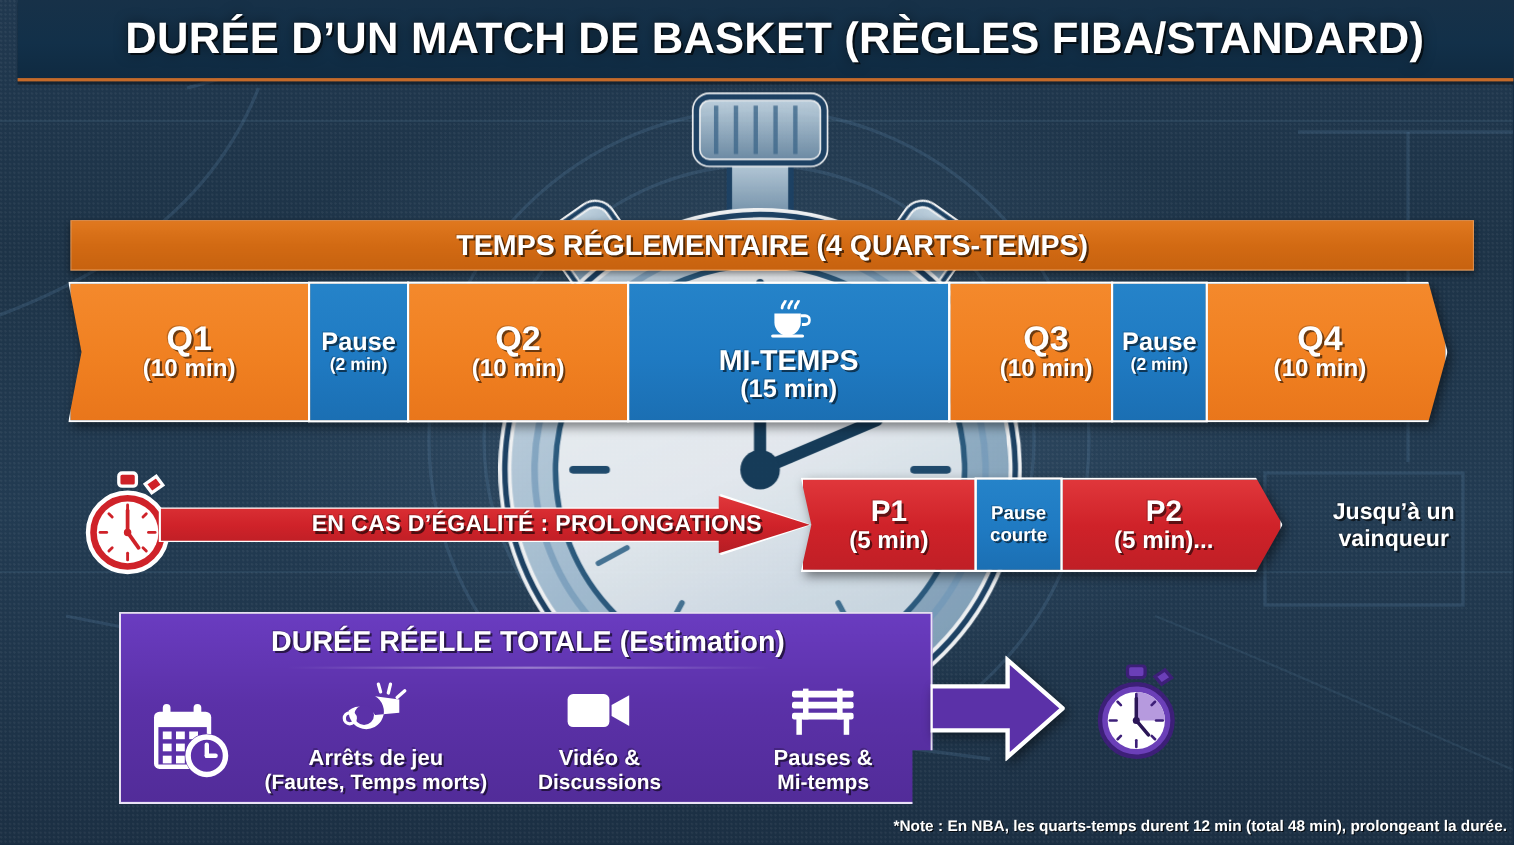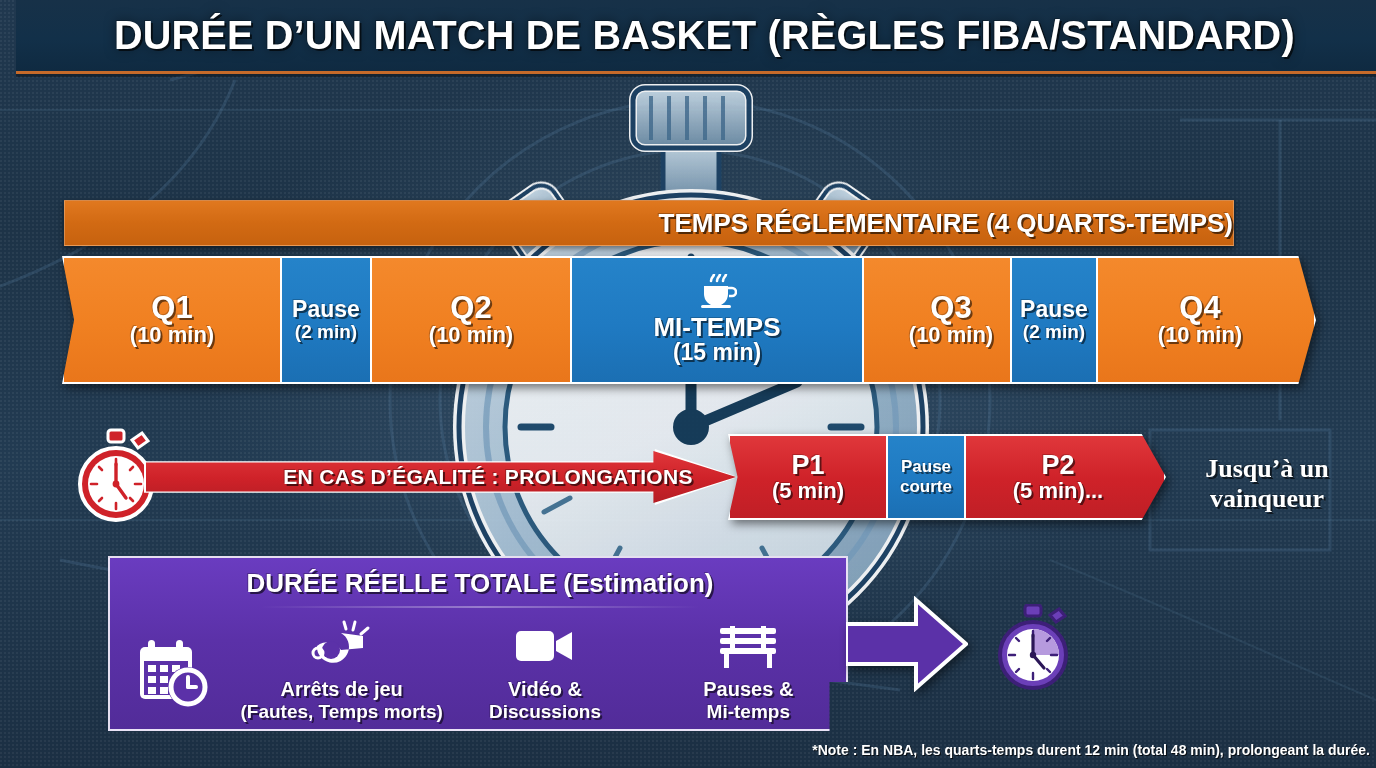--- a/index.html
+++ b/index.html
@@ -60,24 +60,24 @@
     position: absolute;
     left: 425px; top: 82px;
     width: 530px; height: 560px;
     z-index: 3;
     pointer-events: none;
   }
 
   
   .reg-header {
     position: absolute;
-    left: 64px; top: 200px; width: 1170px; height: 46px;
+    left: 64px; top: 200px; width: 1276px; height: 46px;
     background: linear-gradient(180deg,#e0781f 0%, #d26a13 50%, #c7620f 100%);
     border: 1px solid rgba(255,255,255,0.25);
-    display: flex; align-items: center; justify-content: flex-end;
+    display: flex; align-items: center; justify-content: center;
     z-index: 5;
     box-shadow: 0 3px 6px rgba(0,0,0,0.45);
   }
   .reg-header-text {
     color:#fff; font-size: 26px; font-weight: bold;
     text-shadow: 2px 2px 0 rgba(0,0,0,0.6), -1px -1px 0 rgba(0,0,0,0.25);
     white-space: nowrap;
   }
 
   
@@ -98,21 +98,21 @@
   .qcell.blue   { background: linear-gradient(180deg,#2583c9 0%, #1f7ac2 55%, #1b6fb3 100%); }
   .qcell .big {
     font-size: 31px; font-weight: bold; line-height: 1.02;
     text-shadow: 2px 2px 0 rgba(0,0,0,0.55), -1px -1px 0 rgba(0,0,0,0.2);
   }
   .qcell .sub {
     font-size: 22px; font-weight: bold; line-height: 1.12;
     text-shadow: 2px 2px 0 rgba(0,0,0,0.55), -1px -1px 0 rgba(0,0,0,0.2);
   }
   .qcell.small .big { font-size: 23px; }
-  .qcell.small .sub { font-size: 19px; }
+  .qcell.small .sub { font-size: 16px; }
   .qcell.mid .big  { font-size: 26px; }
   .qcell.mid .sub  { font-size: 23px; }
   .cup-icon { margin-bottom: 2px; }
 
   
   .q-first {
     clip-path: polygon(0 0, 100% 0, 100% 100%, 0 100%, 5.5% 50%);
   }
   .q-last {
     clip-path: polygon(0 0, 92% 0, 100% 50%, 92% 100%, 0 100%);
@@ -157,24 +157,23 @@
   .otcell .big { font-size: 27px; font-weight:bold; line-height:1.05;
     text-shadow: 2px 2px 0 rgba(0,0,0,0.55), -1px -1px 0 rgba(0,0,0,0.2); }
   .otcell .sub { font-size: 22px; font-weight:bold; line-height:1.1;
     text-shadow: 2px 2px 0 rgba(0,0,0,0.55), -1px -1px 0 rgba(0,0,0,0.2); }
   .otcell.tiny .big, .otcell.tiny .sub { font-size: 17px; line-height:1.15; }
   .ot-first { clip-path: polygon(0 0, 100% 0, 100% 100%, 0 100%, 6% 50%); }
   .ot-last  { clip-path: polygon(0 0, 88% 0, 100% 50%, 88% 100%, 0 100%); }
 
   .ot-note {
     position:absolute; left: 1172px; top: 30px; width: 190px;
-    color:#fff; font-size: 26px; font-weight: bold; line-height:1.16;
+    color:#fff; font-size: 21px; font-weight: bold; line-height:1.16;
     text-align:center;
     text-shadow: 2px 2px 0 rgba(0,0,0,0.6), -1px -1px 0 rgba(0,0,0,0.25);
-    font-family: Liberation Serif, serif;
   }
 
   
   .purple-panel {
     position:absolute; left:108px; top:556px; width:740px; height:175px;
     background: linear-gradient(180deg,#6a3cc0 0%, #5b31a8 48%, #522c99 100%);
     border: 2px solid rgba(255,255,255,0.85);
     z-index:5;
     box-shadow: 3px 4px 7px rgba(0,0,0,0.45);
     clip-path: polygon(0 0, 100% 0, 100% 72%, 97.5% 72%, 97.5% 100%, 0 100%);

